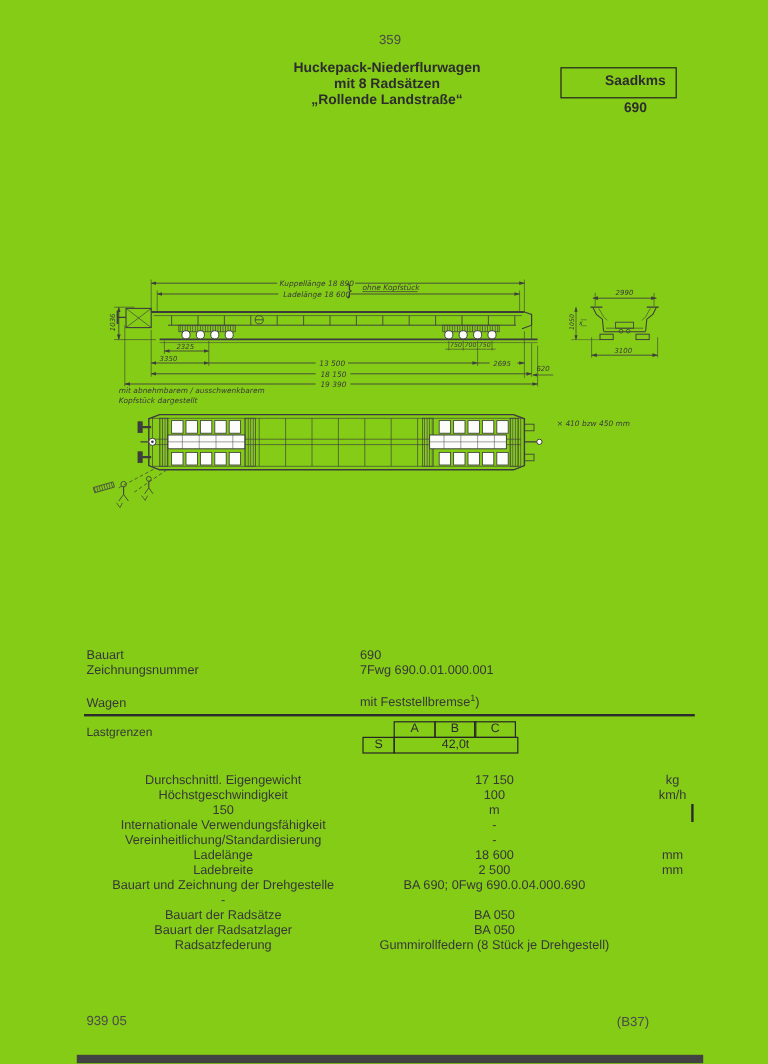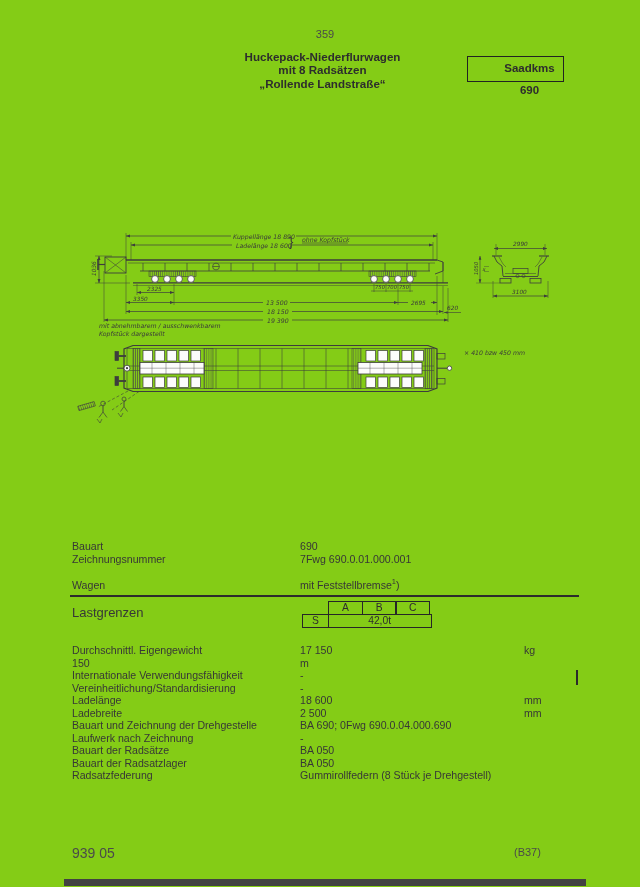--- a/index.html
+++ b/index.html
@@ -25,39 +25,39 @@
   }
   .drawing-svg { position:absolute; left:0; top:218px; width:640px; height:250px; }
   .dtext { fill:#3a3a3a; font-family:"DejaVu Sans", sans-serif; font-style:italic; stroke:none; }
   .d62 { font-size:6.2px; } .d58 { font-size:5.8px; } .d52 { font-size:5.2px; }
   .brace { font-size:13px; font-style:normal; fill:#3a3a3a; }
 
   .info-row { position:absolute; left:72px; width:520px; font-size:10.6px; }
   .info-label { display:inline-block; width:228px; }
   .hrule { position:absolute; left:70px; top:595px; width:509px; height:2px; background:#2c2c2c; }
 
-  .lg-label { position:absolute; left:72px; top:605px; font-size:13px; }
+  .lg-label { position:absolute; left:72px; top:605px; font-size:10px; }
   .lg-table { position:absolute; left:302px; top:601px; font-size:10.3px; color:#2d2d2d; }
   .lg-row { display:flex; }
   .lg-cell {
     border:1.4px solid #262626; box-sizing:border-box; margin-left:-1.4px;
     height:14px; line-height:11.5px; text-align:center;
   }
   .lg-cell:first-child { margin-left:0; }
   .lg-r1 { margin-left:26px; }
   .lg-r2 { margin-top:-1.4px; }
   .lg-a,.lg-b,.lg-c { width:35px; }
   .lg-s { width:27px; }
   .lg-val { width:104px; }
 
   .specs { position:absolute; left:72px; top:644px; width:525px; font-size:10.6px; }
-  .spec-row { display:grid; grid-template-columns:228px 224px 1fr; height:12.55px; line-height:12.7px; }
+  .spec-row { display:grid; grid-template-columns:228px 224px 1fr; height:12.55px; line-height:12.7px;text-align:center; }
   .revision-bar { position:absolute; left:576px; top:670px; width:2.4px; height:15px; background:#2b2b2b; }
 
-  .footer-left  { position:absolute; left:72px;  top:845px; font-size:14px; color:#4a4a4a; }
+  .footer-left  { position:absolute; left:72px;  top:845px; font-size:11px; color:#4a4a4a; }
   .footer-right { position:absolute; left:514px; top:846px; font-size:11px; color:#4a4a4a; }
   .scan-bar { position:absolute; left:64px; top:879px; width:522px; height:7px; background:#424242; }
   sup.fn { font-size:7.5px; }
 </style>
 </head>
 <body>
 
 <div class="page">
 
   <div class="page-number">359</div>
@@ -349,20 +349,25 @@
     </div>
   </div>
 
   <div class="specs">
     <div class="spec-row">
       <span>Durchschnittl. Eigengewicht</span>
         <span>17 150</span>
         <span>kg</span>
     </div>
     <div class="spec-row">
+      <span>Höchstgeschwindigkeit</span>
+        <span>100</span>
+        <span>km/h</span>
+    </div>
+    <div class="spec-row">
         <span>150</span>
         <span>m</span>
     </div>
     <div class="spec-row">
       <span>Internationale Verwendungsfähigkeit</span>
         <span>-</span>
         <span></span>
     </div>
     <div class="spec-row">
       <span>Vereinheitlichung/Standardisierung</span>
@@ -378,21 +383,20 @@
       <span>Ladebreite</span>
         <span>2 500</span>
         <span>mm</span>
     </div>
     <div class="spec-row">
       <span>Bauart und Zeichnung der Drehgestelle</span>
         <span>BA 690; 0Fwg 690.0.04.000.690</span>
         <span></span>
     </div>
     <div class="spec-row">
-      <span>Laufwerk nach Zeichnung</span>
         <span>-</span>
         <span></span>
     </div>
     <div class="spec-row">
       <span>Bauart der Radsätze</span>
         <span>BA 050</span>
         <span></span>
     </div>
     <div class="spec-row">
       <span>Bauart der Radsatzlager</span>

